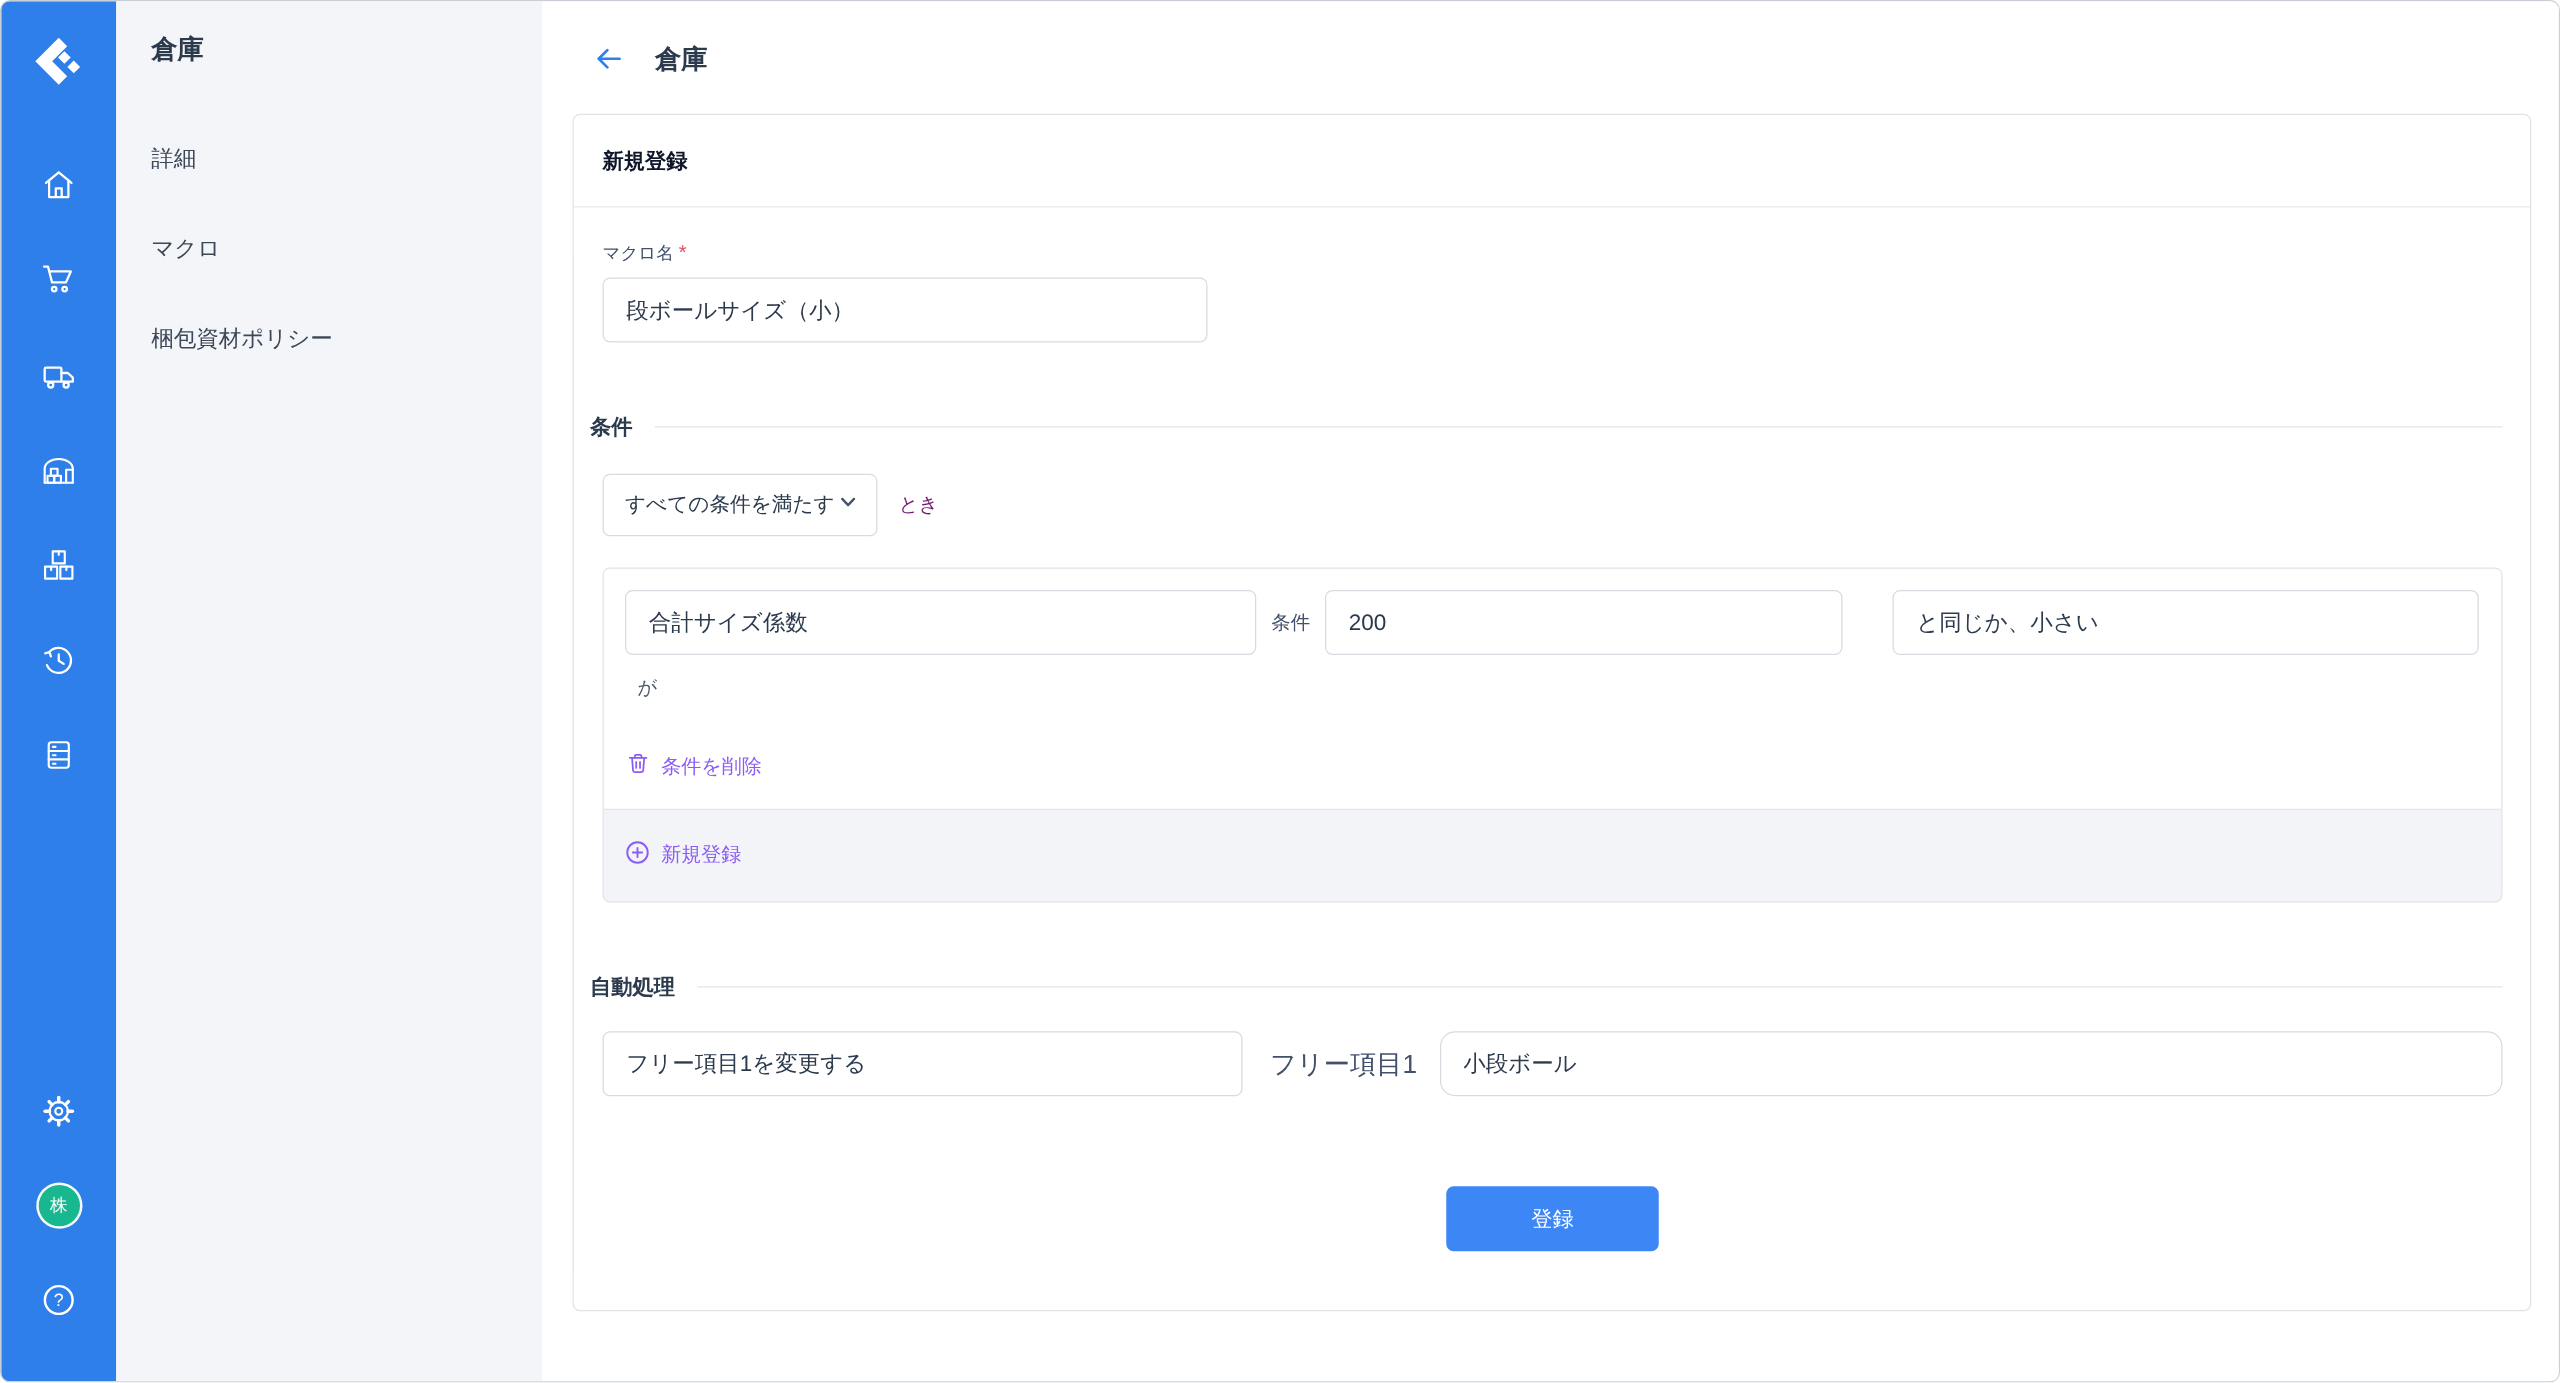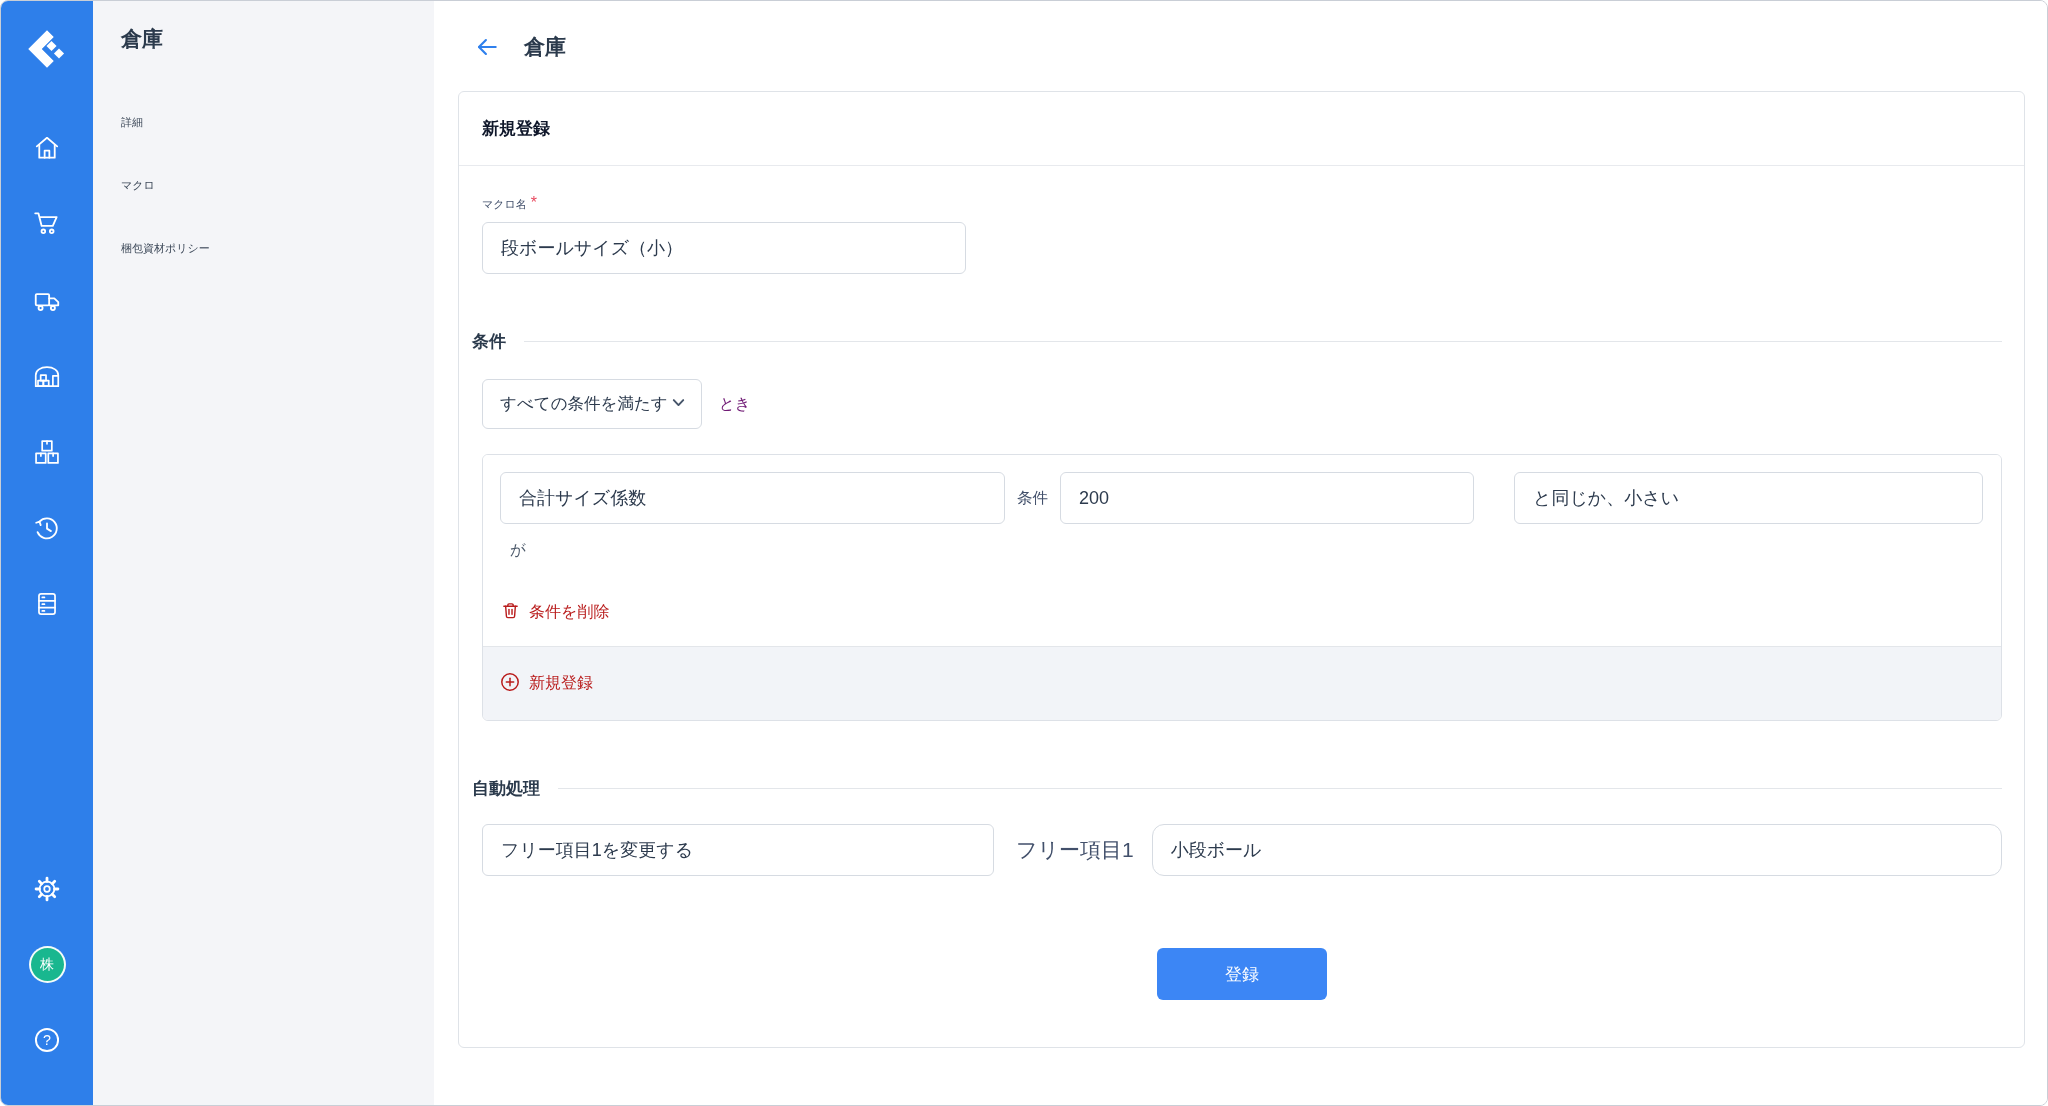--- a/index.html
+++ b/index.html
@@ -35,39 +35,39 @@
     cursor:pointer;
   }
 
   
   .sidebar {
     width:341px; flex:0 0 341px; background:#f4f5f8;
     padding:24px 24px 24px 28px;
   }
   .sidebar-title { font-size:21px; font-weight:bold; color:#2b3a4c; }
   .sidebar-nav { list-style:none; margin-top:62px; display:flex; flex-direction:column; gap:48px; }
-  .sidebar-item { font-size:11px; color:#3c4858; cursor:pointer;font-family:Liberation Serif, serif; }
+  .sidebar-item { font-size:18px; color:#3c4858; cursor:pointer;font-family:Liberation Serif, serif; }
 
   
   .main { flex:1; background:#fff; padding:0 22px 0 24px; }
   .page-header { display:flex; align-items:center; gap:24px; margin:32px 0 0 16px; }
   .back-btn { width:26px; height:26px; color:#2f80ed; cursor:pointer; display:flex; align-items:center; }
   .page-title { font-size:21px; font-weight:bold; color:#2b3a4c; }
 
   .card {
     margin-top:30px; border:1px solid #dfe3e8; border-radius:6px; background:#fff;
   }
   .card-header {
     height:74px; display:flex; align-items:center; padding:0 23px;
     border-bottom:1px solid #e8eaee;
     font-size:17px; font-weight:bold; color:#0f172a;
   }
   .card-body { padding:28px 22px 47px 23px; }
 
-  .field-label { font-size:11px; color:#42506b; }
+  .field-label { font-size:14px; color:#42506b; }
   .req { color:#e8495f; margin-left:4px; }
 
   .text-input {
     height:52px; border:1px solid #d6dbe2; border-radius:6px; background:#fff;
     font-size:18px; color:#2c3a4d; padding:0 18px; outline:none;
     font-family:"Liberation Sans","DejaVu Sans",sans-serif;
   }
   .macro-input { width:484px; margin-top:10px; display:block; }
 
   .section-head { display:flex; align-items:center; gap:18px; margin:56px 0 0 -10px; }
@@ -86,21 +86,21 @@
   .cond-group { margin-top:25px; border:1px solid #dde1e7; border-radius:6px; overflow:hidden; }
   .cond-body { background:#fff; padding:17px 14px 22px 17px; }
   .cond-inputs { display:flex; align-items:center; }
   .cond-field { width:505px; }
   .cond-op-label { font-size:15.5px; color:#42506b; margin:0 12px 0 12px; white-space:nowrap; }
   .cond-value { width:414px; }
   .cond-cmp { width:469px; margin-left:40px; }
   .cond-particle { font-size:15.5px; color:#4a5768; margin:16px 0 0 10px; }
   .link-btn {
     display:inline-flex; align-items:center; gap:9px;
-    color:#b91c1c; font-size:16px; cursor:pointer;
+    color:#8b5cf6; font-size:16px; cursor:pointer;
   }
   .cond-delete { margin:40px 0 0 1px; }
   .cond-footer {
     background:#f2f4f8; border-top:1px solid #e3e6ea; height:74px;
     display:flex; align-items:center; padding:0 17px;
   }
 
   .action-row { display:flex; align-items:center; margin-top:24px; }
   .action-field { width:512px; }
   .action-target-label { font-size:21px; color:#42506b; margin:0 18px 0 22px; white-space:nowrap; }

